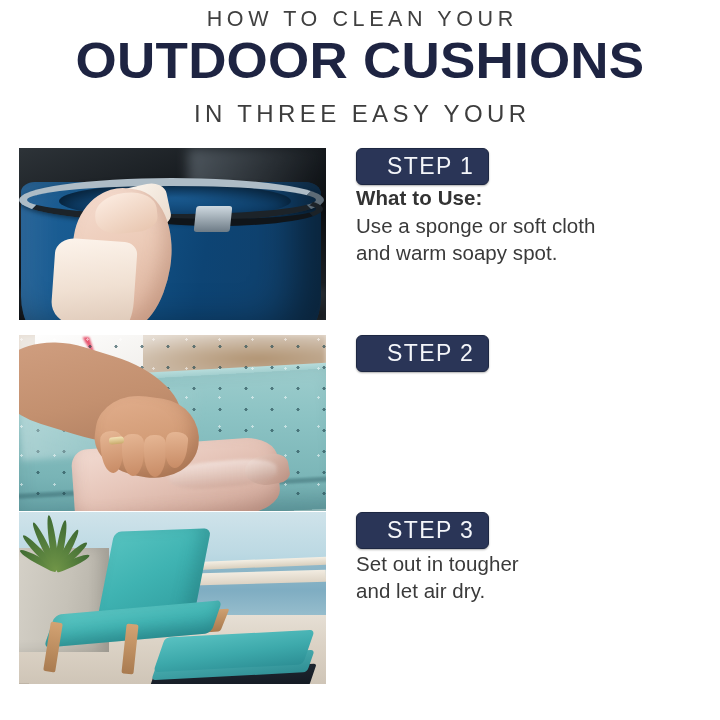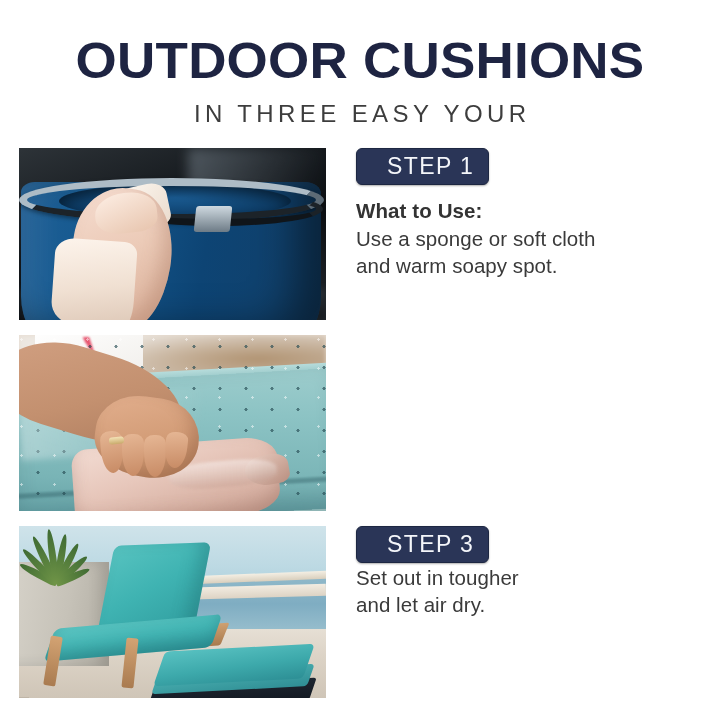--- a/index.html
+++ b/index.html
@@ -63,21 +63,21 @@
   }
 
   
   .row {
     position: absolute;
     left: 0;
     width: 720px;
   }
   #row-1 { top: 148px; height: 172px; }
   #row-2 { top: 335px; height: 176px; }
-  #row-3 { top: 526px; height: 172px; }
+  #row-3 { top: 512px; height: 172px; }
 
   .photo {
     position: absolute;
     left: 19px;
     top: 0;
     width: 307px;
     height: 100%;
     overflow: hidden;
     background: #cfd6da;
   }
@@ -99,21 +99,20 @@
     font-size: 23px;
     font-weight: 400;
     letter-spacing: 1.4px;
     padding: 4px 14px 5px 30px;
     border-radius: 6px;
     border: 1px solid #1d2742;
     box-shadow: 0 1px 2px rgba(0,0,0,0.32);
     line-height: 26px;
   }
   .heading {
-    margin-top: 13px;
     font-size: 20.5px;
     font-weight: 700;
     color: #333333;
     line-height: 26px;
     letter-spacing: 0.1px;
   }
   .bodytext {
     margin-top: 1px;
     font-size: 20.5px;
     font-weight: 400;
@@ -435,20 +434,21 @@
     background: linear-gradient(180deg, #f4efe4, #d9cfbd);
     transform: rotate(-2.4deg);
   }
 </style>
 </head>
 <body>
 
 <div class="page">
 
   <div class="header">
+    <div class="kicker">HOW TO CLEAN YOUR</div>
     <div class="headline">OUTDOOR CUSHIONS</div>
     <div class="subkicker">IN THREE EASY YOUR</div>
   </div>
 
   <div class="row" id="row-1">
 
     <div class="photo">
       <div class="scene">
         <div class="p1-bg"></div>
         <div class="p1-bg2"></div>
@@ -495,20 +495,21 @@
           <i></i>
             <i></i>
             <i></i>
             <i></i>
         </div>
         <div class="p2-ring"></div>
       </div>
     </div>
 
     <div class="copy">
+      <span class="badge">STEP 2</span>
     </div>
   </div>
 
   <div class="row" id="row-3">
 
     <div class="photo">
       <div class="scene">
         <div class="p3-sky"></div>
         <div class="p3-water"></div>
         <div class="p3-coping"></div>

